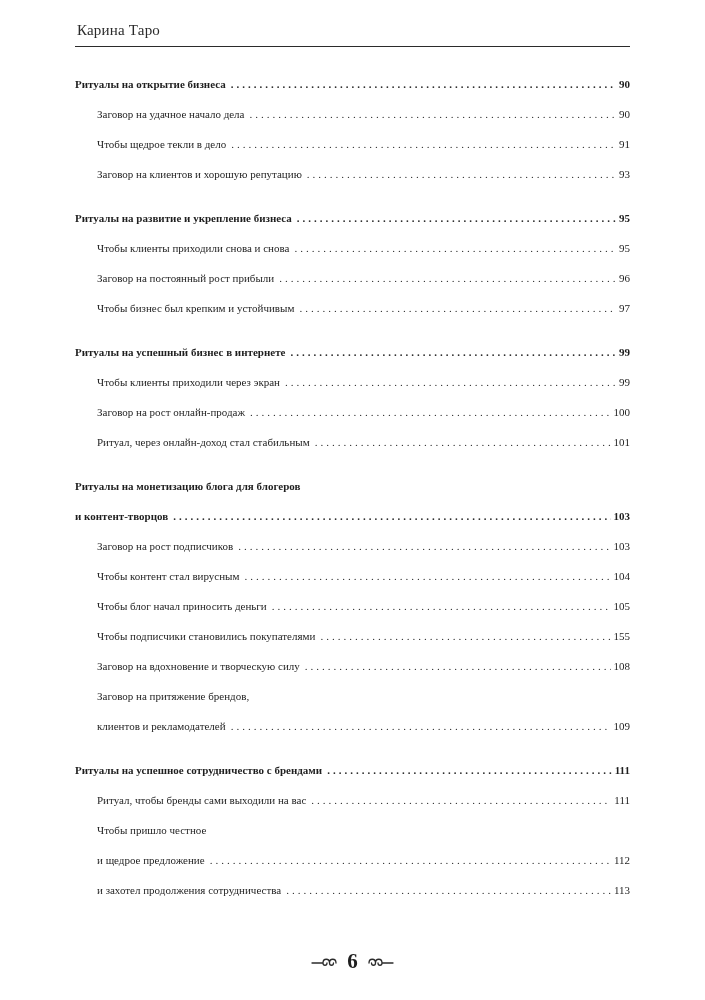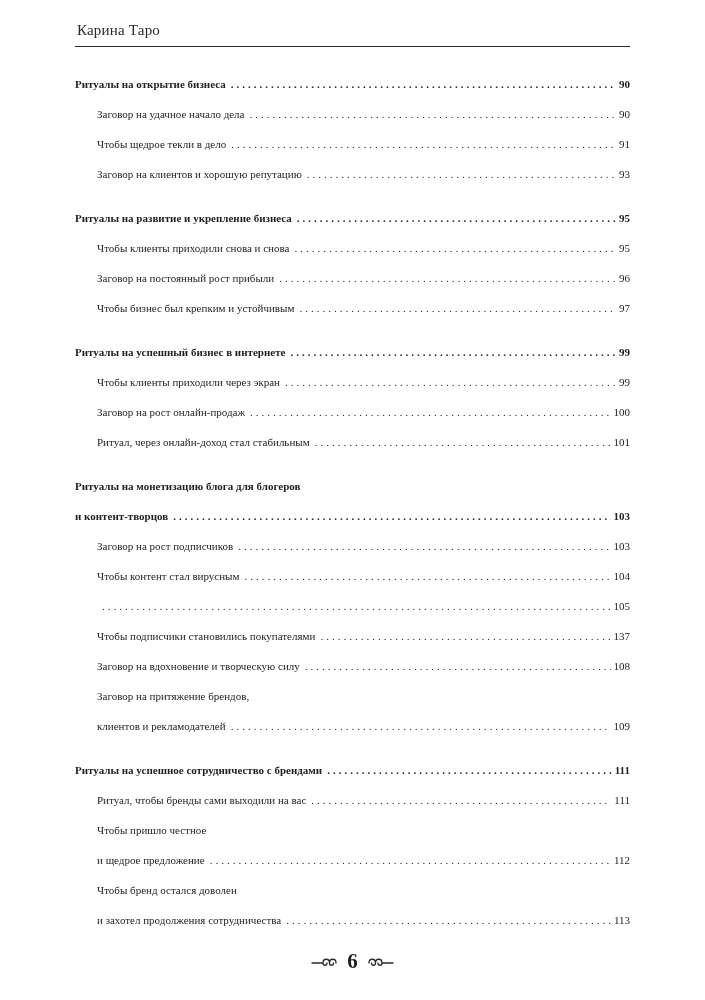--- a/index.html
+++ b/index.html
@@ -196,29 +196,30 @@
         </div>
         <div class="entry sub">
           <div class="row">
             <span class="label">Чтобы контент стал вирусным</span>
             <span class="dots"></span>
             <span class="page-num">104</span>
           </div>
         </div>
         <div class="entry sub">
           <div class="row">
+            <span class="label">Чтобы блог начал приносить деньги</span>
             <span class="dots"></span>
             <span class="page-num">105</span>
           </div>
         </div>
         <div class="entry sub">
           <div class="row">
             <span class="label">Чтобы подписчики становились покупателями</span>
             <span class="dots"></span>
-            <span class="page-num">137</span>
+            <span class="page-num">155</span>
           </div>
         </div>
         <div class="entry sub">
           <div class="row">
             <span class="label">Заговор на вдохновение и творческую силу</span>
             <span class="dots"></span>
             <span class="page-num">108</span>
           </div>
         </div>
         <div class="entry sub">
@@ -251,23 +252,20 @@
           <div class="row">
             <span class="label">Чтобы пришло честное</span>
           </div>
           <div class="row">
             <span class="label">и щедрое предложение</span>
             <span class="dots"></span>
             <span class="page-num">112</span>
           </div>
         </div>
         <div class="entry sub">
-          <div class="row">
-            <span class="label">Чтобы бренд остался доволен</span>
-          </div>
           <div class="row">
             <span class="label">и захотел продолжения сотрудничества</span>
             <span class="dots"></span>
             <span class="page-num">113</span>
           </div>
         </div>
       </section>
     </main>
 
   <footer class="pagefoot">

